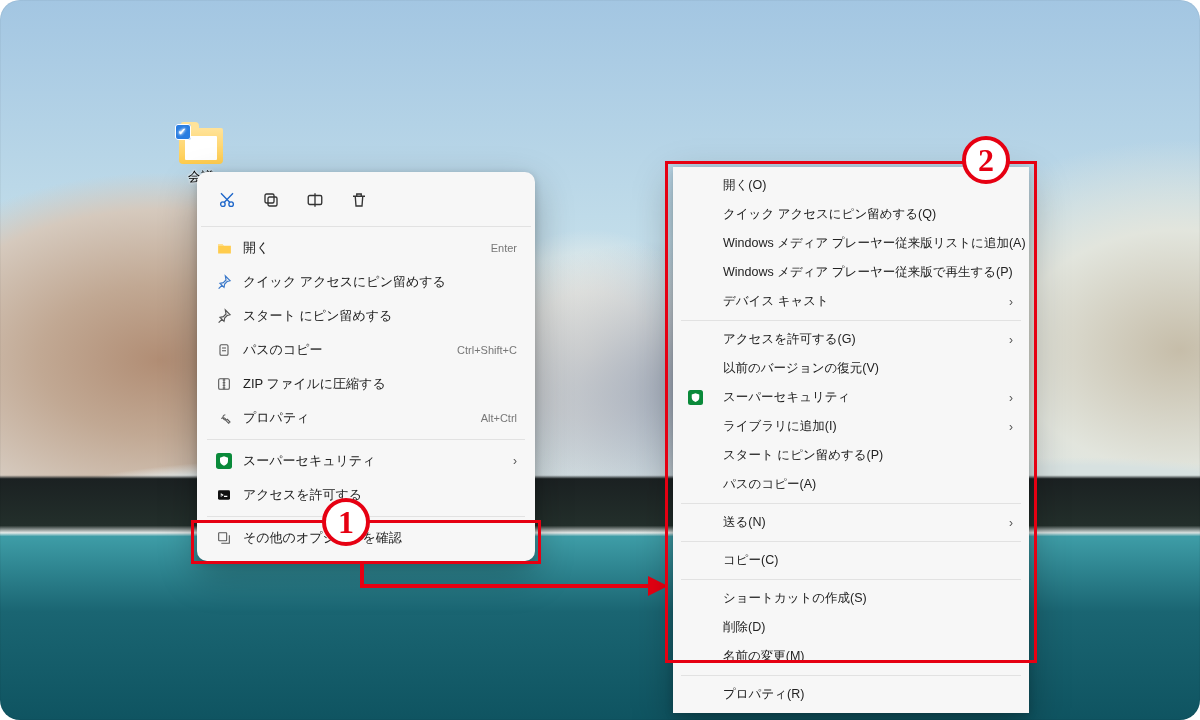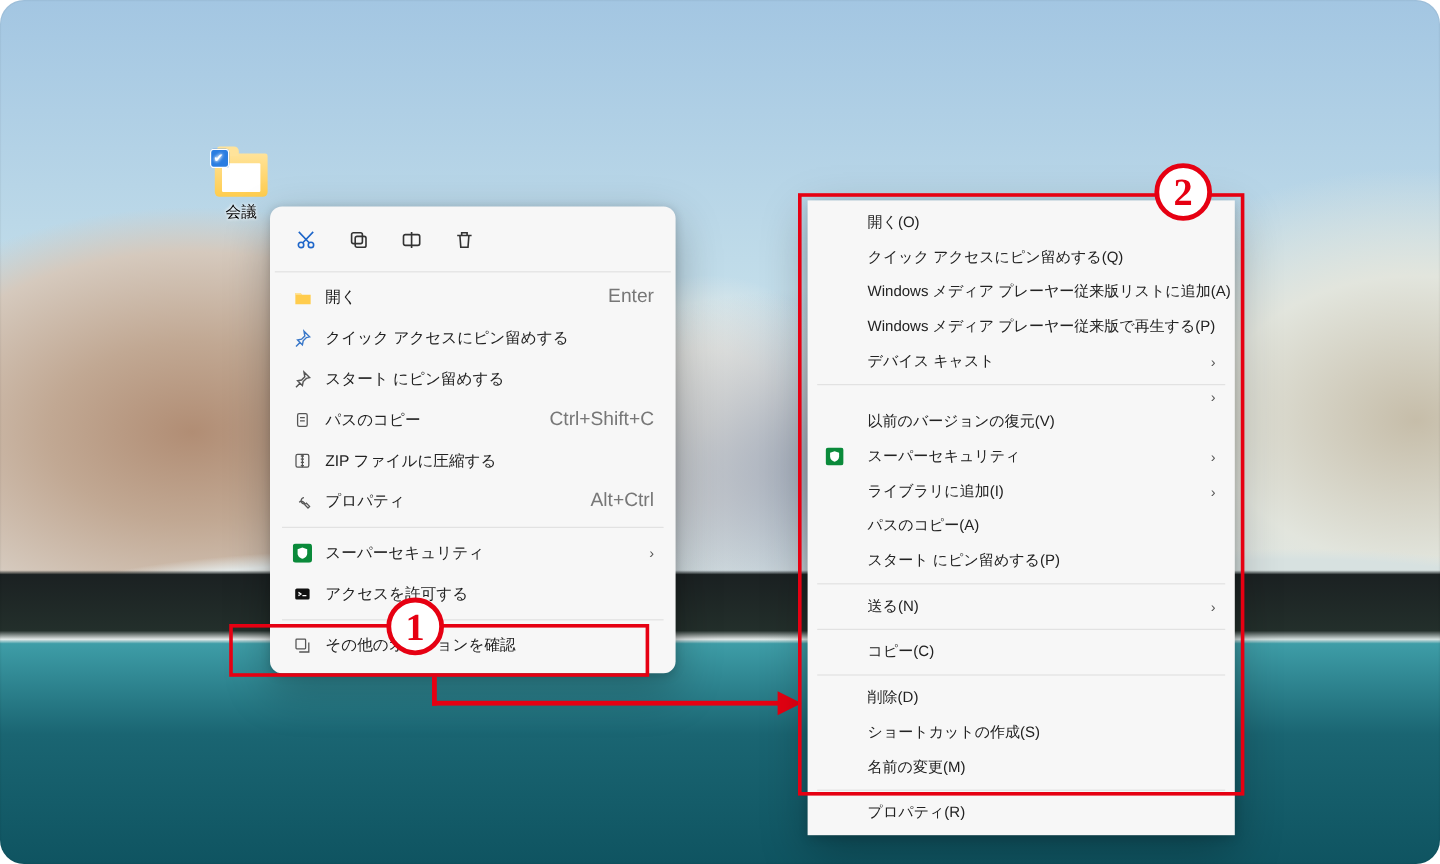--- a/index.html
+++ b/index.html
@@ -80,21 +80,21 @@
 }
 
 .item{
   display:flex; align-items:center;
   padding: 8px 14px 8px 12px;
   border-radius:6px;
   color:#222;
 }
 .item .ic{ width:22px; display:inline-flex; align-items:center; justify-content:center; color:#4a4a4a; }
 .item .lbl{ flex:1; padding-left:8px; white-space:nowrap; }
-.item .accel{ color:#777; font-size:16px; padding-left:20px; }
+.item .accel{ color:#777; font-size:11px; padding-left:20px; }
 .item .sub{ color:#555; font-size:12px; padding-left:16px;}
 .sep{ height:1px; background:#e2e2e2; margin:4px 6px;}
 
 .menu2 .item{ padding: 6px 16px 6px 40px; font-size:12.5px; position:relative;align-items:center;}
 .menu2 .item .ic{ position:absolute; left:10px; width:20px;}
 .menu2 .item .sub{ position:absolute; right:14px; }
 
 
 .hl{ position:absolute; border:3px solid #e60012; }
 .arrow-h{ position:absolute; height:4px; background:#e60012;}
@@ -124,21 +124,21 @@
 <div class="frame"></div>
 
 <div class="folder">
   <div class="folder-icon">
     <span class="folder-check">✔</span>
     <span class="folder-paper"></span>
   </div>
   <div>会議</div>
 </div>
 
-<div class="menu" style="left:197px; top:172px; width:338px;margin-left:28px;">
+<div class="menu" style="left:197px; top:172px; width:338px;">
 
   <div class="icon-row">
     <div class="icon-btn">
       <svg width="18" height="18" viewBox="0 0 24 24" fill="none" stroke="#1e66c9" stroke-width="1.8">
           <circle cx="6.5" cy="17.5" r="3"></circle>
           <circle cx="17.5" cy="17.5" r="3"></circle>
           <path d="M8.5 15 20 3M15.5 15 4 3"></path>
         </svg>
     </div>
     <div class="icon-btn">
@@ -278,66 +278,67 @@
     <span class="lbl">Windows メディア プレーヤー従来版で再生する(P)</span>
   </div>
   <div class="item">
     <span class="lbl">デバイス キャスト</span>
     <span class="sub">›</span>
   </div>
 
   <div class="sep"></div>
 
   <div class="item">
+    <span class="lbl">アクセスを許可する(G)</span>
     <span class="sub">›</span>
   </div>
   <div class="item">
     <span class="lbl">以前のバージョンの復元(V)</span>
   </div>
   <div class="item">
     <span class="ic">
       <svg width="15" height="15" viewBox="0 0 24 24">
           <rect width="24" height="24" rx="4" fill="#0a8a3a"></rect>
           <path fill="#fff" d="M12 5l6 2v5c0 4-3 6-6 7-3-1-6-3-6-7V7z"></path>
         </svg>
     </span>
     <span class="lbl">スーパーセキュリティ</span>
     <span class="sub">›</span>
   </div>
   <div class="item">
     <span class="lbl">ライブラリに追加(I)</span>
     <span class="sub">›</span>
   </div>
   <div class="item">
+    <span class="lbl">スタート にピン留めする(P)</span>
+  </div>
+  <div class="item">
     <span class="lbl">パスのコピー(A)</span>
   </div>
-  <div class="item">
-    <span class="lbl">スタート にピン留めする(P)</span>
-  </div>
 
   <div class="sep"></div>
 
   <div class="item">
     <span class="lbl">送る(N)</span>
     <span class="sub">›</span>
   </div>
 
   <div class="sep"></div>
 
   <div class="item">
     <span class="lbl">コピー(C)</span>
   </div>
 
   <div class="sep"></div>
 
   <div class="item">
+    <span class="lbl">ショートカットの作成(S)</span>
+  </div>
+  <div class="item">
     <span class="lbl">削除(D)</span>
-  </div>
-  <div class="item">
-    <span class="lbl">ショートカットの作成(S)</span>
   </div>
   <div class="item">
     <span class="lbl">名前の変更(M)</span>
   </div>
 
   <div class="sep"></div>
 
   <div class="item">
     <span class="lbl">プロパティ(R)</span>
   </div>

